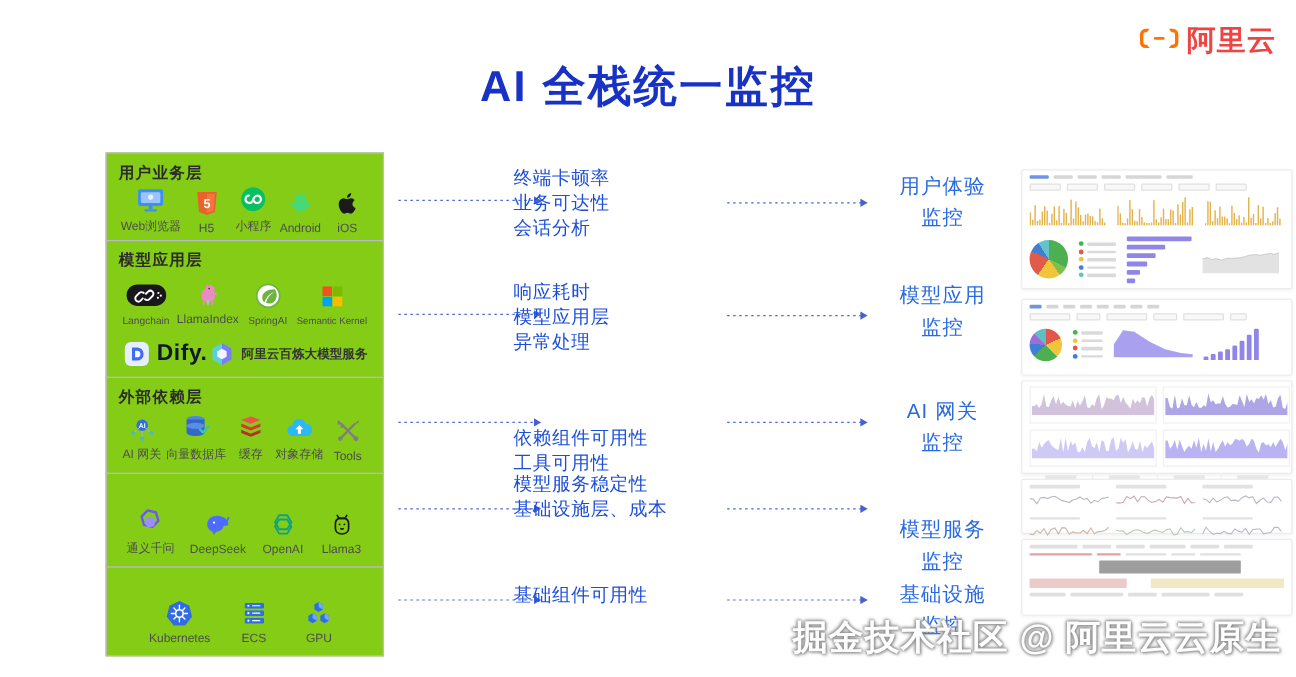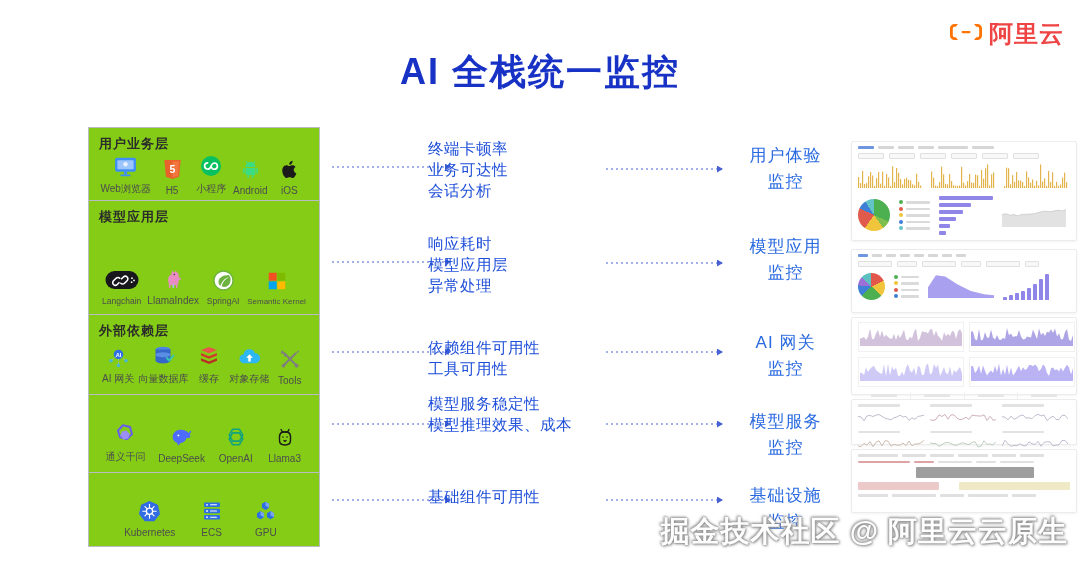--- a/index.html
+++ b/index.html
@@ -227,20 +227,42 @@
           <svg viewBox="0 0 24 24" width="22" height="22">
               <rect x="3" y="3" width="8.6" height="8.6" fill="#f25022"></rect>
               <rect x="12.4" y="3" width="8.6" height="8.6" fill="#7fba00"></rect>
               <rect x="3" y="12.4" width="8.6" height="8.6" fill="#00a4ef"></rect>
               <rect x="12.4" y="12.4" width="8.6" height="8.6" fill="#ffb900"></rect>
             </svg>
         </span>
         <span class="lbl" style="font-size:8px">Semantic Kernel</span>
       </div>
     </div>
+    <div class="row2">
+      <div class="brandline">
+        <span class="icn">
+          <svg viewBox="0 0 24 24" width="24" height="24">
+              <rect x="2" y="2" width="20" height="20" rx="5" fill="#e7efff"></rect>
+              <path d="M8 6.5h4.2a5.5 5.5 0 0 1 0 11H8z" fill="#3e6df5"></path>
+              <path d="M10.6 9.2h1.6a2.8 2.8 0 0 1 0 5.6h-1.6z" fill="#fff"></path>
+            </svg>
+        </span>
+        <span class="dify-txt">Dify.</span>
+      </div>
+      <div class="brandline">
+        <span class="icn">
+          <svg viewBox="0 0 24 24" width="22" height="22">
+              <path d="M12 2l8.7 5v10L12 22l-8.7-5V7z" fill="#5ad0dd"></path>
+              <path d="M12 2v20l8.7-5V7z" fill="#7d7df2"></path>
+              <path d="M12 7.2l4.2 2.4v4.8L12 16.8l-4.2-2.4V9.6z" fill="#fff" opacity="0.92"></path>
+            </svg>
+        </span>
+        <span class="bailian-txt">阿里云百炼大模型服务</span>
+      </div>
+    </div>
   </div>
 
   <div class="layer" style="top:314px;height:81px">
     <div class="layer-title">外部依赖层</div>
     <div class="items">
       <div class="item">
         <span class="icn">
           <svg viewBox="0 0 24 24" width="25" height="25">
               <circle cx="12" cy="10" r="4.6" fill="#2f6fe4"></circle>
               <text x="12" y="12.2" font-size="5.4" font-weight="bold" fill="#fff" text-anchor="middle">AI</text>
@@ -409,45 +431,45 @@
   <div class="metric" style="top:138px">
     <div>终端卡顿率</div>
     <div>业务可达性</div>
     <div>会话分析</div>
   </div>
   <div class="metric" style="top:233px">
     <div>响应耗时</div>
     <div>模型应用层</div>
     <div>异常处理</div>
   </div>
-  <div class="metric" style="top:337px">
+  <div class="metric" style="top:355px">
     <div>依赖组件可用性</div>
     <div>工具可用性</div>
   </div>
   <div class="metric" style="top:393px">
     <div>模型服务稳定性</div>
-    <div>模型推理效果、成本</div>
+    <div>基础设施层、成本</div>
   </div>
   <div class="metric" style="top:486px">
     <div>基础组件可用性</div>
   </div>
 
   <div class="monitor" style="top:143px">
     <div>用户体验</div>
     <div>监控</div>
   </div>
   <div class="monitor" style="top:234px">
     <div>模型应用</div>
     <div>监控</div>
   </div>
   <div class="monitor" style="top:330px">
     <div>AI 网关</div>
     <div>监控</div>
   </div>
-  <div class="monitor" style="top:409px">
+  <div class="monitor" style="top:429px">
     <div>模型服务</div>
     <div>监控</div>
   </div>
   <div class="monitor" style="top:483px">
     <div>基础设施</div>
     <div>监控</div>
   </div>
 
   <div class="dash" style="top:141px;height:100px">
     <div class="dtabs">

